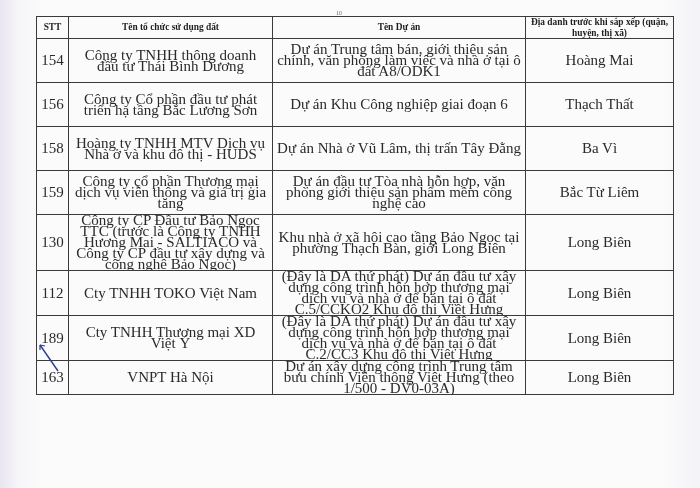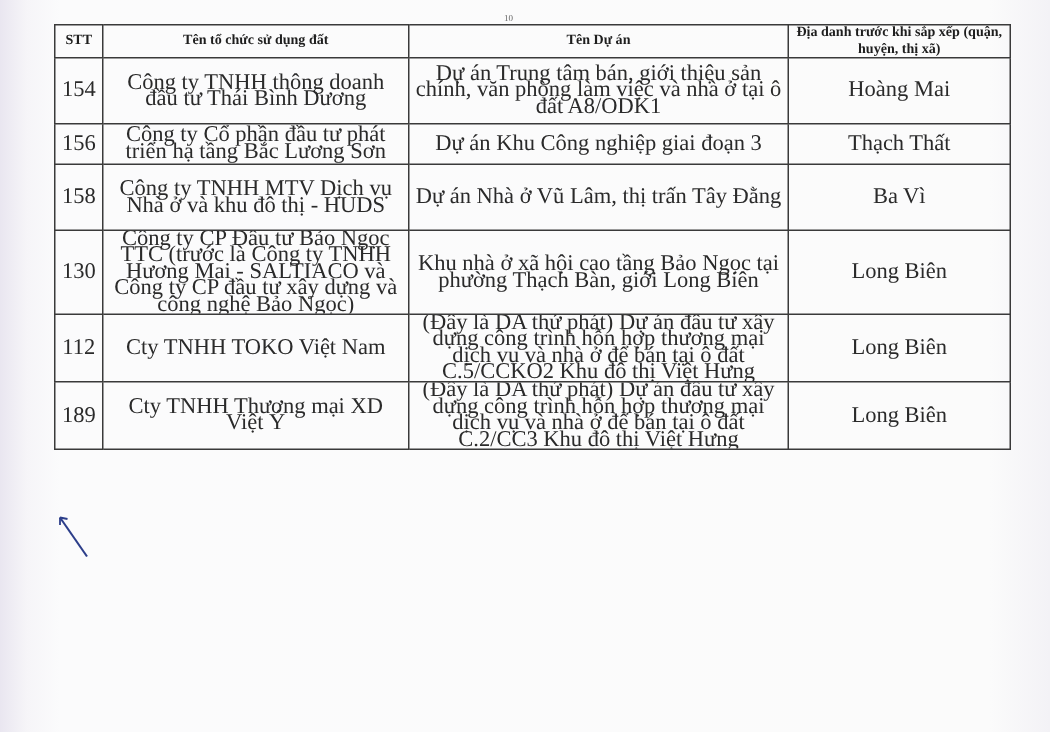--- a/index.html
+++ b/index.html
@@ -58,49 +58,61 @@
       <th>Địa danh trước khi sắp xếp (quận, huyện, thị xã)</th>
     </tr>
   </thead>
   <tbody>
     <tr style="height:44px">
       <td class="stt">154</td>
       <td>Công ty TNHH thông doanh đầu tư Thái Bình Dương</td>
       <td>Dự án Trung tâm bán, giới thiệu sản chính, văn phòng làm việc và nhà ở tại ô đất A8/ODK1</td>
       <td>Hoàng Mai</td>
     </tr>
-    <tr style="height:27px">
+    <tr style="height:44px">
       <td class="stt">156</td>
       <td>Công ty Cổ phần đầu tư phát triển hạ tầng Bắc Lương Sơn</td>
-      <td>Dự án Khu Công nghiệp giai đoạn 3</td>
+      <td>Dự án Khu Công nghiệp giai đoạn 6</td>
       <td>Thạch Thất</td>
     </tr>
     <tr style="height:44px">
       <td class="stt">158</td>
-      <td>Công ty TNHH MTV Dịch vụ Nhà ở và khu đô thị - HUDS</td>
+      <td>Hoàng ty TNHH MTV Dịch vụ Nhà ở và khu đô thị - HUDS</td>
       <td>Dự án Nhà ở Vũ Lâm, thị trấn Tây Đằng</td>
       <td>Ba Vì</td>
+    </tr>
+    <tr style="height:44px">
+      <td class="stt">159</td>
+      <td>Công ty cổ phần Thương mại dịch vụ viễn thông và giá trị gia tăng</td>
+      <td>Dự án đầu tư Tòa nhà hỗn hợp, văn phòng giới thiệu sản phẩm mềm công nghệ cao</td>
+      <td>Bắc Từ Liêm</td>
     </tr>
     <tr style="height:47px">
       <td class="stt">130</td>
       <td>Công ty CP Đầu tư Bảo Ngọc TTC (trước là Công ty TNHH Hương Mai - SALTIACO và Công ty CP đầu tư xây dựng và công nghệ Bảo Ngọc)</td>
       <td>Khu nhà ở xã hội cao tầng Bảo Ngọc tại phường Thạch Bàn, giới Long Biên</td>
       <td>Long Biên</td>
     </tr>
     <tr style="height:33px">
       <td class="stt">112</td>
       <td>Cty TNHH TOKO Việt Nam</td>
       <td>(Đây là DA thứ phát) Dự án đầu tư xây dựng công trình hỗn hợp thương mại dịch vụ và nhà ở để bán tại ô đất C.5/CCKO2 Khu đô thị Việt Hưng</td>
       <td>Long Biên</td>
     </tr>
     <tr style="height:33px">
       <td class="stt">189</td>
       <td>Cty TNHH Thương mại XD Việt Ý</td>
       <td>(Đây là DA thứ phát) Dự án đầu tư xây dựng công trình hỗn hợp thương mại dịch vụ và nhà ở để bán tại ô đất C.2/CC3 Khu đô thị Việt Hưng</td>
       <td>Long Biên</td>
     </tr>
+    <tr style="height:34px">
+      <td class="stt">163</td>
+      <td>VNPT Hà Nội</td>
+      <td>Dự án xây dựng công trình Trung tâm bưu chính Viễn thông Việt Hưng (theo 1/500 - DV0-03A)</td>
+      <td>Long Biên</td>
+    </tr>
   </tbody>
 </table>
 
 <svg class="pen-mark" viewBox="0 0 24 30">
   <path d="M2 2 L20 28" stroke="#2c3e8a" stroke-width="1.4" fill="none"></path>
   <path d="M2 2 L2 7 M2 2 L7 3" stroke="#2c3e8a" stroke-width="1.2" fill="none"></path>
 </svg>
 
 </body></html>

